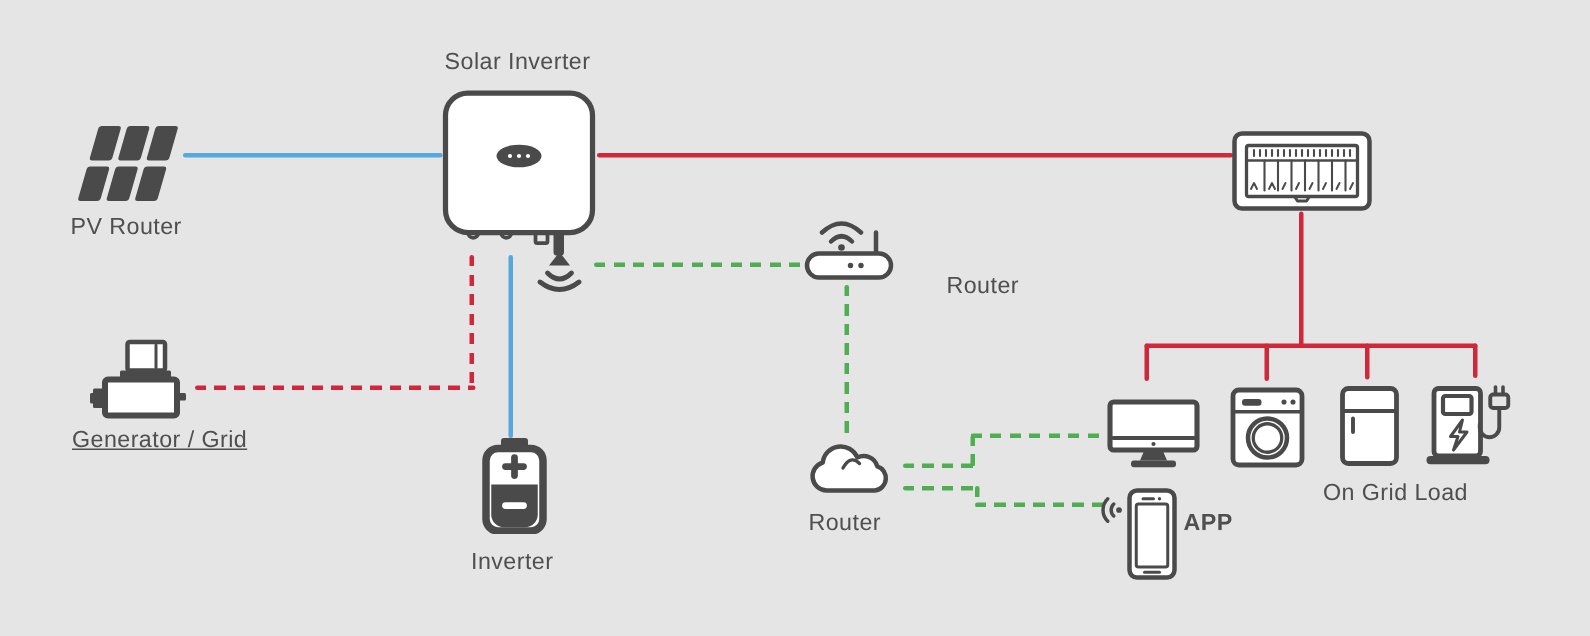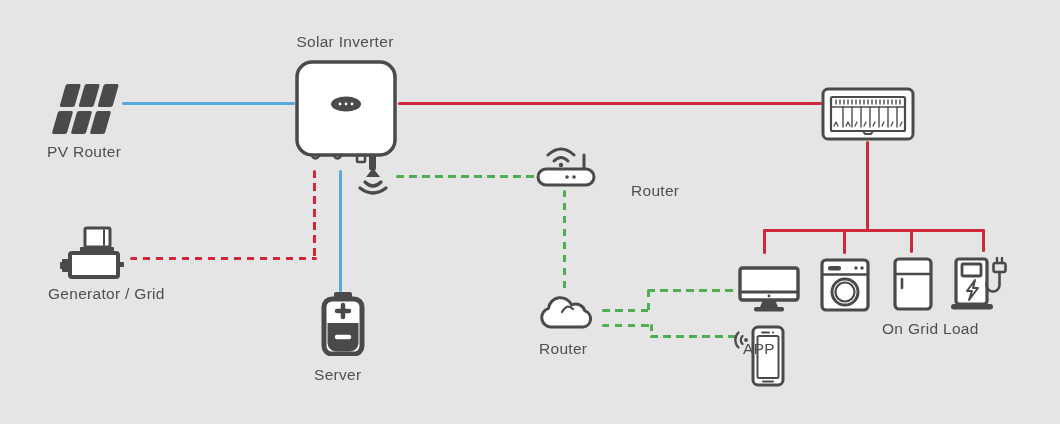--- a/index.html
+++ b/index.html
@@ -202,25 +202,25 @@
       <line class="s" x1="52" y1="8" x2="52" y2="3" stroke-width="2.4"></line>
       <rect class="s" x="43.5" y="8" width="12" height="9" rx="2" stroke-width="2.6"></rect>
       <path class="s" stroke-width="2.6" d="M49.5 17 v13 a6.5 6.5 0 0 1 -13 0 v-2"></path>
     </svg>
   </div>
 
   <div class="label" style="left:265px;top:33px;width:160px;text-align:center;">Solar Inverter</div>
 
   <div class="label" style="left:47px;top:143px;">PV Router</div>
 
-  <div class="label" style="left:48px;top:285px;">Generator / Grid</div>
-
-  <div class="label" style="left:314px;top:366px;">Server</div>
+  <div class="label" style="left:48px;top:285px;text-decoration:underline;">Generator / Grid</div>
+
+  <div class="label" style="left:314px;top:366px;">Inverter</div>
 
   <div class="label" style="left:604px;top:182px;margin-left:27px;">Router</div>
 
   <div class="label" style="left:539px;top:340px;">Router</div>
 
-  <div class="label" style="left:743px;top:340px;">APP</div>
+  <div class="label" style="left:789px;top:340px;font-weight:bold;">APP</div>
 
   <div class="label" style="left:882px;top:320px;">On Grid Load</div>
 
 </div>
 
 </body></html>

